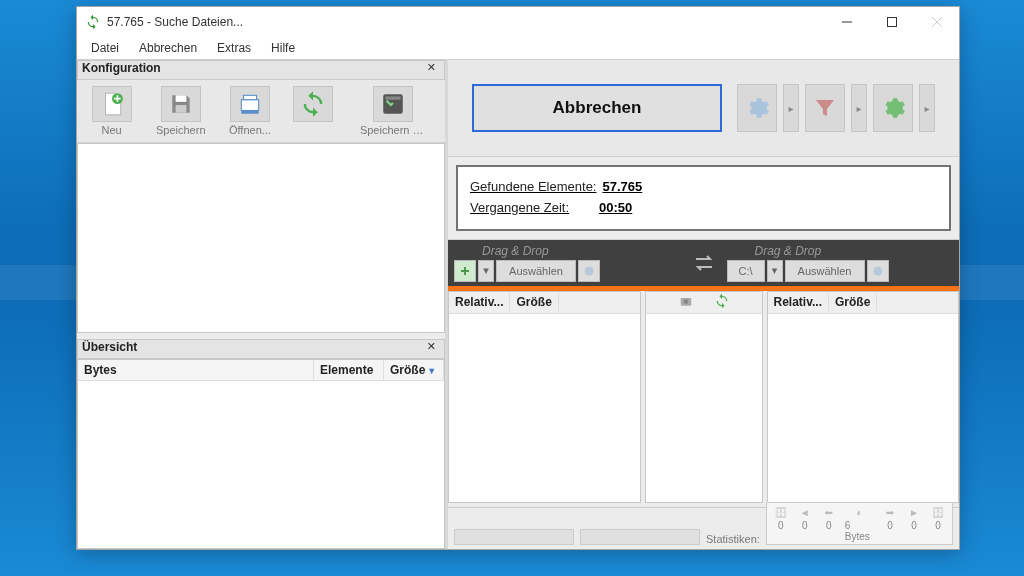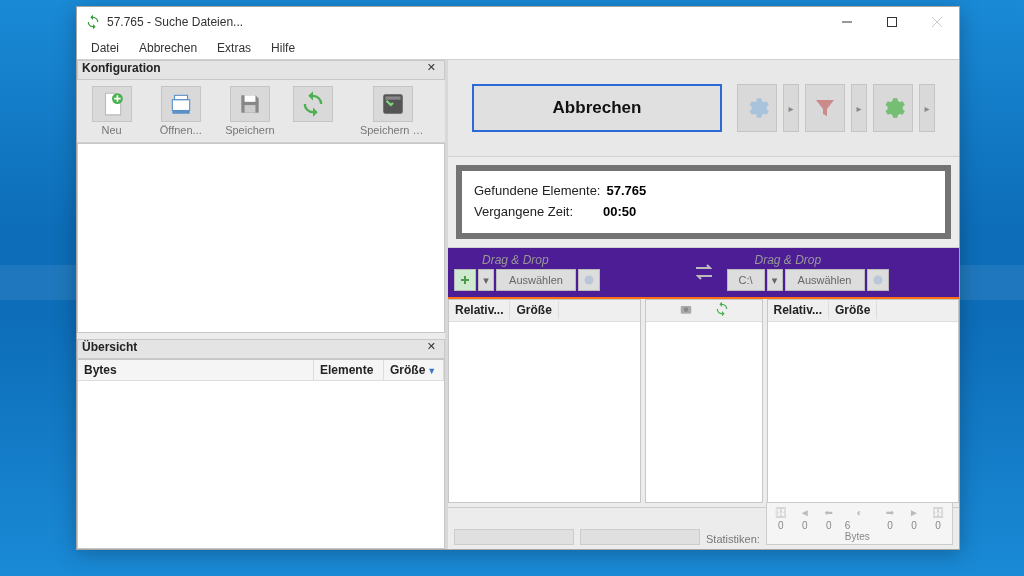--- a/index.html
+++ b/index.html
@@ -25,25 +25,25 @@
 .white-box { background:#fff; border:1px solid #c7c7c7; flex:1; }
 .left-config-list { height: 120px; margin: 0 0 6px 0;}
 .overview-table { background:#fff; border:1px solid #c7c7c7; flex:1; }
 .tbl-head { display:flex; background:#f5f5f5; border-bottom:1px solid #ddd; font-size:12px; font-weight:bold; color:#222;}
 .tbl-head > div { padding:3px 6px; border-right:1px solid #ddd;}
 
 .top-action-bar { background:#e8e8e8; padding:24px; display:flex; gap:6px; align-items:center; border-bottom:1px solid #d0d0d0;}
 .big-btn { width:250px; height:48px; background:#e0e0e0; border:2px solid #2a6bd6; font-size:17px; font-weight:bold; display:flex; align-items:center; justify-content:center; color:#111;}
 .sq-btn { width:40px; height:48px; background:#d9d9d9; border:1px solid #c5c5c5; display:flex; align-items:center; justify-content:center;}
 .chev-btn { width:16px; height:48px; background:#d9d9d9; border:1px solid #c5c5c5; display:flex; align-items:center; justify-content:center; font-size:10px; color:#888;}
-.status-box { background:#fff; margin:8px; padding:10px 12px; border:6px solid #737373; display:flex; gap:40px; font-size:13px;}
+.status-box { background:#fff; margin:8px; padding:10px 12px; border:2px solid #737373; display:flex; gap:40px; font-size:13px;text-decoration:underline;}
 .status-row { display:flex; gap:6px; line-height:1.6;}
 .status-row .k { color:#222; }
 .status-row .v { font-weight:bold;}
-.drag-row { background:#4c1d95; padding:8px 6px; display:flex; align-items:center; gap:4px; border-top:1px solid #d0d0d0; border-bottom:2px solid #f97316; height:52px;}
+.drag-row { background:#404040; padding:8px 6px; display:flex; align-items:center; gap:4px; border-top:1px solid #d0d0d0; border-bottom:5px solid #f97316; height:52px;}
 .dd-group { flex:1; display:flex; flex-direction:column; gap:2px;}
 .dd-label { font-size:12px; font-style:italic; color:#999; padding-left:28px;}
 .dd-controls { display:flex; gap:2px; align-items:center;}
 .mini-btn { height:22px; background:#ddd; border:1px solid #bbb; display:flex; align-items:center; justify-content:center; font-size:11px; color:#666; padding:0 4px;}
 .add-btn { width:22px; background:#d0ead0;}
 .dd-select { width:38px;}
 .swap-ic { width:38px; display:flex; flex-direction:column; align-items:center; color:#aaa; font-size:14px;}
 .result-row { display:flex; gap:4px; flex:1; padding:0 0 4px 0; background:#ececec;}
 .result-panel { background:#fff; border:1px solid #c7c7c7; display:flex; flex-direction:column;}
 .rp-head { background:#efefef; border-bottom:1px solid #ddd; height:22px; display:flex; align-items:center; font-size:12px; font-weight:bold; color:#222;}
@@ -110,37 +110,37 @@
               <svg width="26" height="26" viewBox="0 0 24 24">
                 <path fill="#fff" stroke="#bbb" d="M6 2h9l5 5v15H6z"></path>
                 <circle cx="17" cy="7" r="5" fill="#4caf50"></circle>
                 <path d="M17 4v6M14 7h6" stroke="#fff" stroke-width="1.5"></path>
               </svg>
             </div>
           <span class="lbl">Neu</span>
         </div>
         <div class="tool-btn">
           <div class="ic">
+              <svg width="26" height="26" viewBox="0 0 24 24">
+                <path fill="#888" d="M4 4h13l3 3v13H4z"></path>
+                <rect x="7" y="4" width="10" height="6" fill="#fff"></rect>
+                <rect x="7" y="13" width="10" height="7" fill="#ccc"></rect>
+              </svg>
+            </div>
+          <span class="lbl">Speichern</span>
+        </div>
+        <div class="tool-btn">
+          <div class="ic">
               <svg width="28" height="26" viewBox="0 0 24 24">
                 <rect x="4" y="8" width="16" height="10" fill="#fff" stroke="#5a8fc9"></rect>
                 <rect x="6" y="4" width="12" height="4" fill="#fff" stroke="#5a8fc9"></rect>
                 <rect x="4" y="18" width="16" height="3" fill="#5a8fc9"></rect>
               </svg>
             </div>
           <span class="lbl">Öffnen...</span>
-        </div>
-        <div class="tool-btn">
-          <div class="ic">
-              <svg width="26" height="26" viewBox="0 0 24 24">
-                <path fill="#888" d="M4 4h13l3 3v13H4z"></path>
-                <rect x="7" y="4" width="10" height="6" fill="#fff"></rect>
-                <rect x="7" y="13" width="10" height="7" fill="#ccc"></rect>
-              </svg>
-            </div>
-          <span class="lbl">Speichern</span>
         </div>
         <div class="tool-btn" style="width:48px">
           <div class="ic">
               <svg width="28" height="28" viewBox="0 0 24 24">
                 <path fill="#4caf50" d="M12 4V1L8 5l4 4V6a6 6 0 016 6h2a8 8 0 00-8-8zm0 14a6 6 0 01-6-6H4a8 8 0 008 8v3l4-4-4-4v3z"></path>
               </svg>
             </div>
         </div>
         <div class="tool-btn" style="width:100px">
           <div class="ic">

